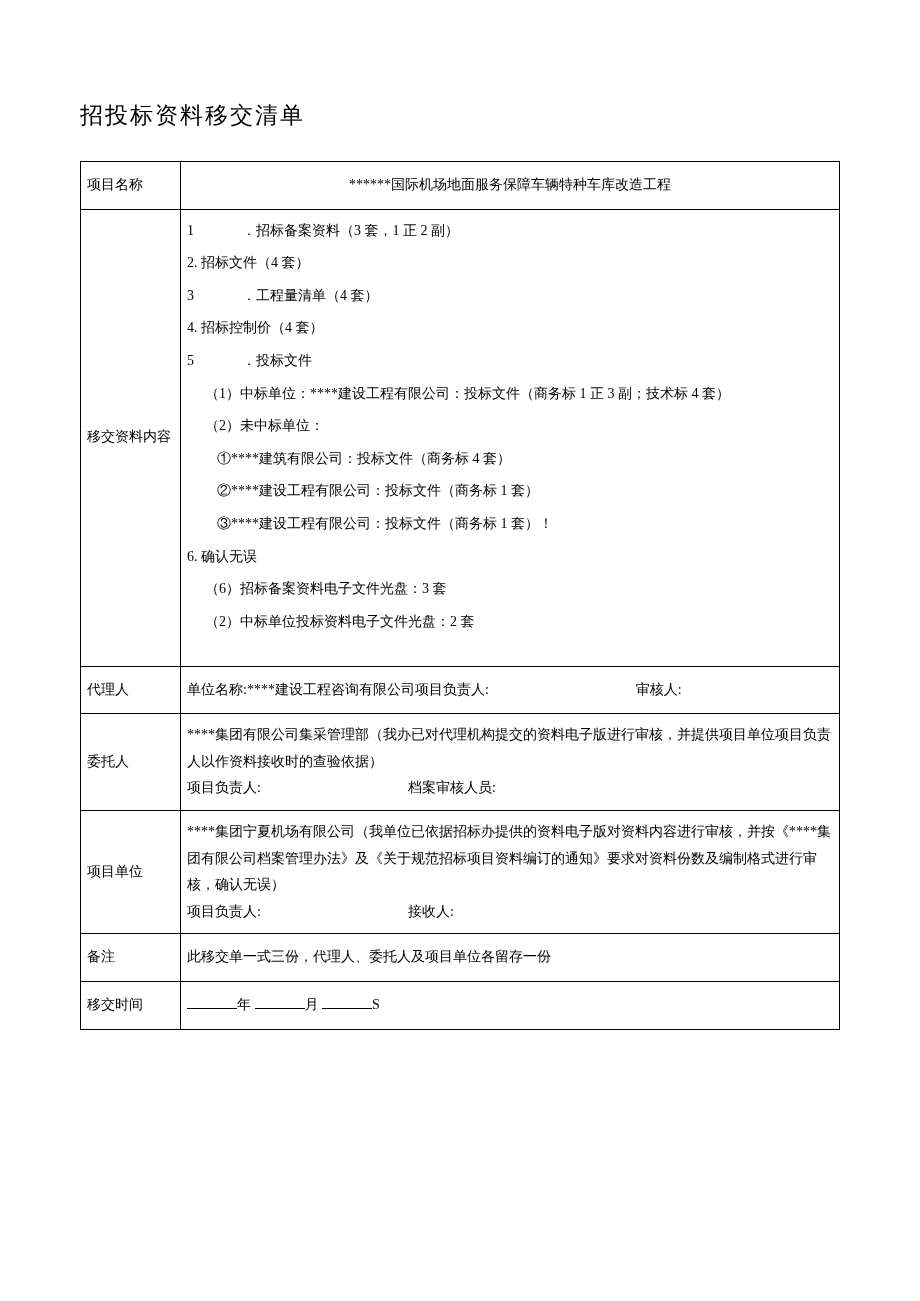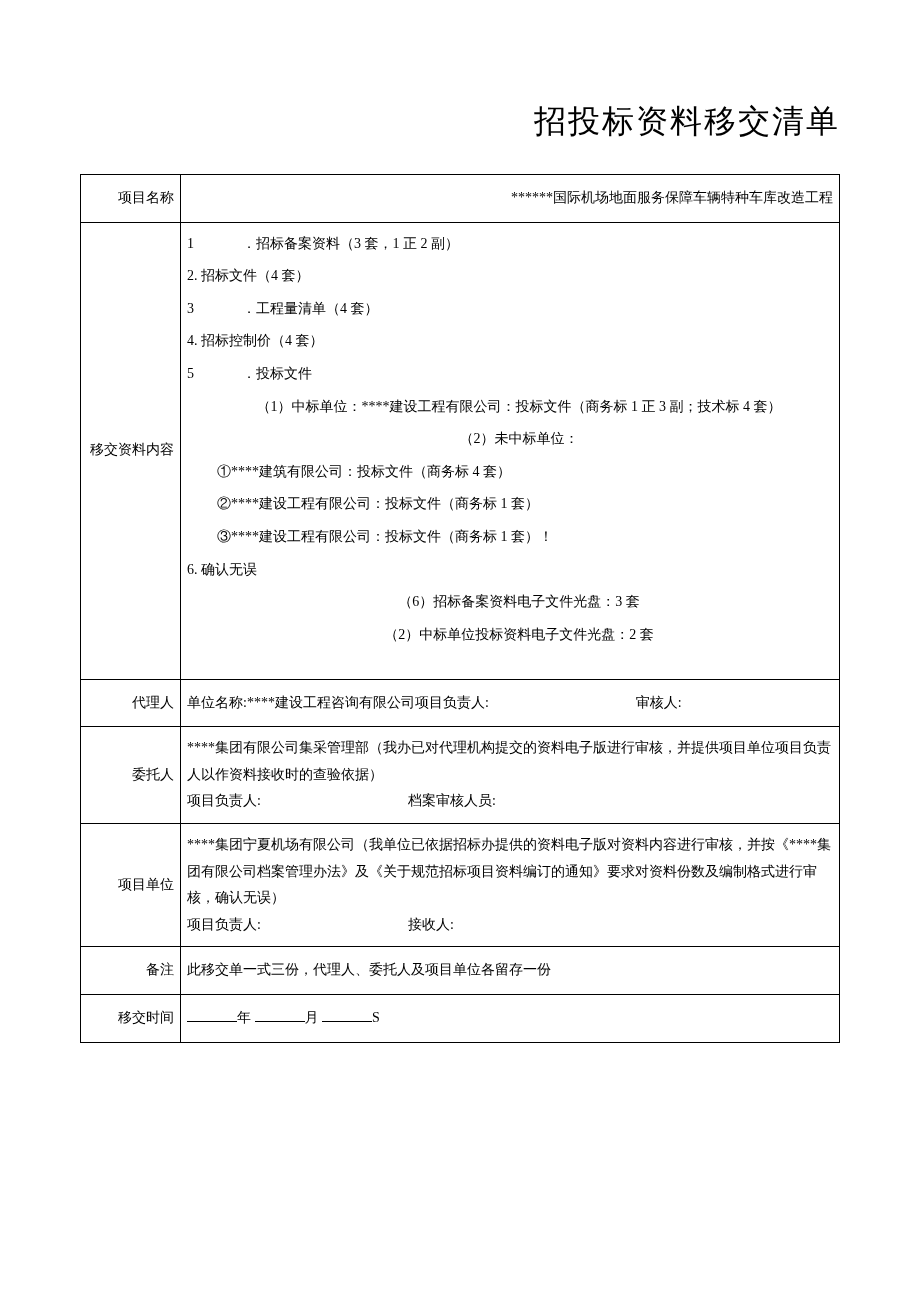--- a/index.html
+++ b/index.html
@@ -8,64 +8,63 @@
       box-sizing: border-box;
     }
     body {
       font-family: "SimSun", "宋体", serif;
       background: #ffffff;
       padding: 100px 80px 60px 80px;
       width: 920px;
       color: #000;
     }
     h1 {
-      text-align: right;
-      font-size: 32px;
+      text-align: left;
+      font-size: 23px;
       font-weight: normal;
       margin-bottom: 30px;
       letter-spacing: 2px;
     }
     table {
       width: 100%;
       border-collapse: collapse;
       table-layout: fixed;
     }
     td {
       border: 1px solid #000;
       padding: 10px 6px;
       font-size: 14px;
       line-height: 1.9;
       vertical-align: middle;
     }
     td.label {
       width: 100px;
-      text-align: right;
+      text-align: left;
       vertical-align: middle;
       font-family: Liberation Serif, serif;
     }
     td.content {
       padding: 8px 6px;
     }
     td.project-name-value {
-      text-align: right;
+      text-align: center;
     }
     .content-clip {
       height: 440px;
       overflow: hidden;
     }
     .content-item {
       margin-bottom: 6px;
     }
     .num-gap {
       display: inline-block;
       width: 48px;
     }
     .indent1 {
       padding-left: 18px;
-      text-align: center;
     }
     .indent2 {
       padding-left: 30px;
     }
     .field-gap {
       display: inline-block;
       width: 140px;
     }
     .underline {
       display: inline-block;

